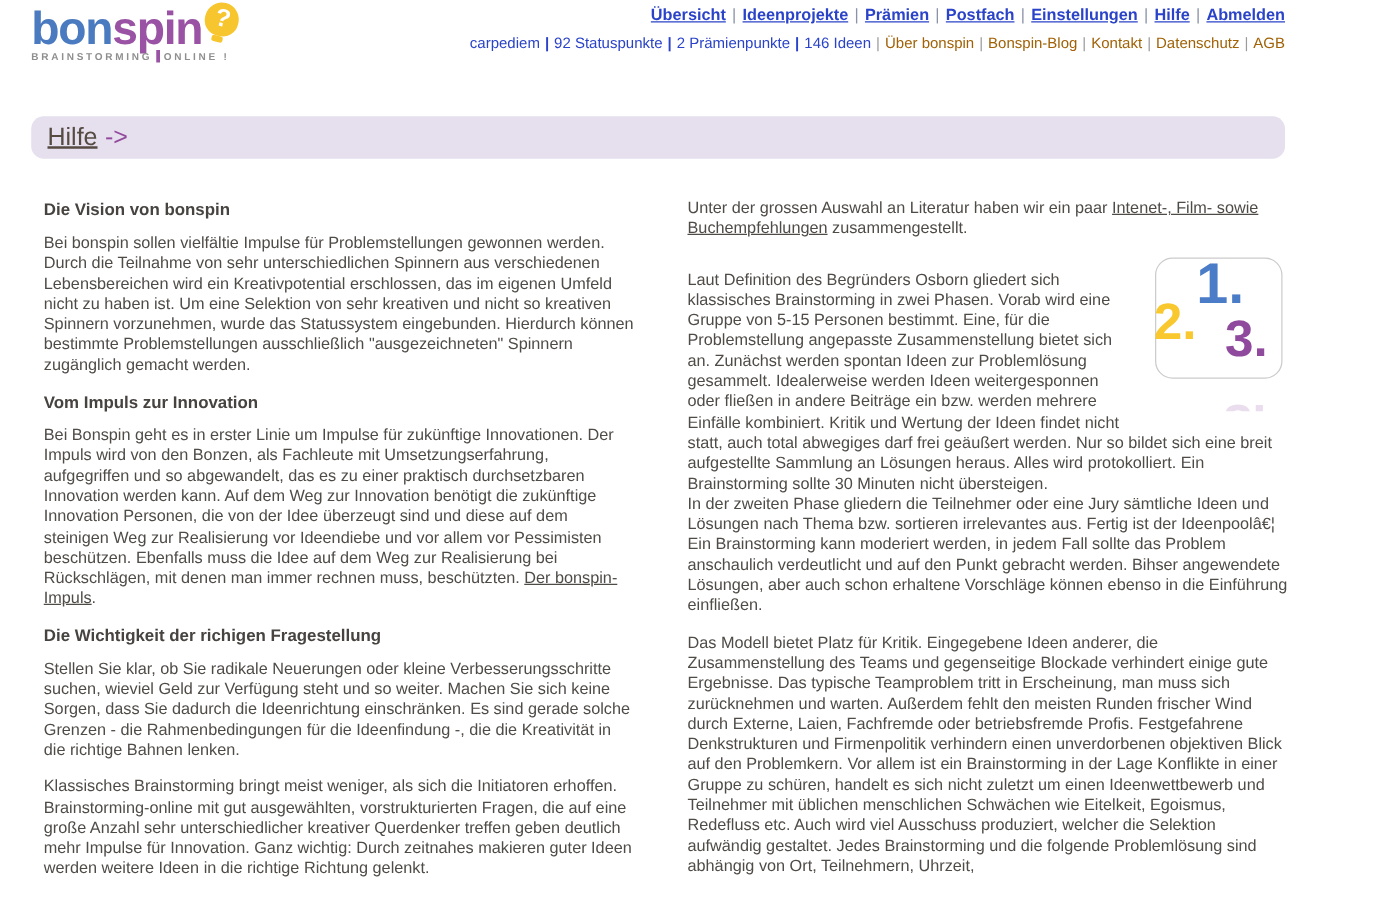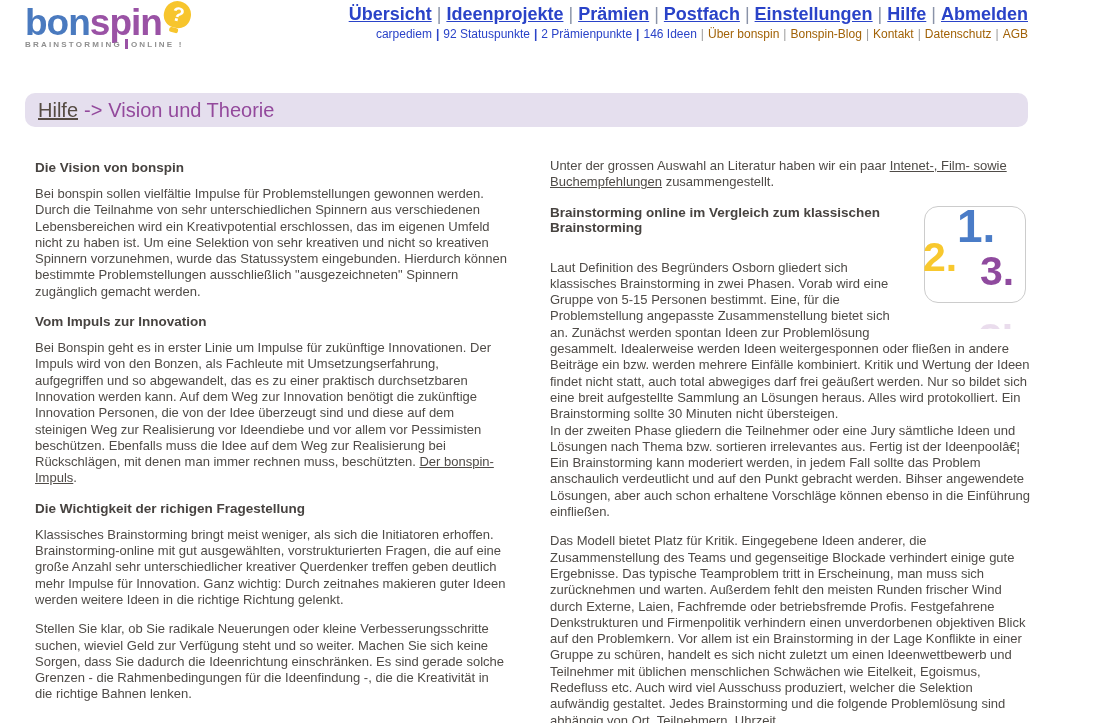--- a/index.html
+++ b/index.html
@@ -22,21 +22,21 @@
     text-align:center; line-height:27px;
     color:#ffffff; font-size:20px; font-weight:bold;
   }
   .bulb::after {
     content:""; position:absolute; left:9px; bottom:-5px;
     width:9px; height:5px; background:#f7c52d; border-radius:2px;
   }
   .tagline { margin-top:-3px; font-size:8px; font-weight:bold; letter-spacing:2.2px; color:#8f8f8f; white-space:nowrap; }
   .tagline-divider { display:inline-block; width:3px; height:10px; background:#9a52a5; margin:0 3px -2px 3px; }
 
-  .topnav { position:absolute; top:4px; right:0; font-size:18px; font-weight:bold; white-space:nowrap; }
+  .topnav { position:absolute; top:4px; right:0; font-size:13px; font-weight:bold; white-space:nowrap; }
   .navlink { color:#2a43c8; text-decoration:underline; cursor:pointer; }
   .navsep  { color:#8a93a8; font-weight:normal; padding:0 5px; }
 
   .userbar { position:absolute; top:27px; right:0; font-size:12px; white-space:nowrap; }
   .acct    { color:#2a43c8; font-weight:normal; }
   .acctsep { color:#2a43c8; font-weight:bold; padding:0 4px; }
   .meta    { color:#a16207; }
   .metasep { color:#9b9b9b; padding:0 4px; }
 
   
@@ -90,55 +90,53 @@
     <a class="navlink">Übersicht</a><span class="navsep">|</span><a class="navlink">Ideenprojekte</a><span class="navsep">|</span><a class="navlink">Prämien</a><span class="navsep">|</span><a class="navlink">Postfach</a><span class="navsep">|</span><a class="navlink">Einstellungen</a><span class="navsep">|</span><a class="navlink">Hilfe</a><span class="navsep">|</span><a class="navlink">Abmelden</a>
   </div>
 
   <div class="userbar">
     <span class="acct">carpediem</span><span class="acctsep">|</span><span class="acct">92 Statuspunkte</span><span class="acctsep">|</span><span class="acct">2 Prämienpunkte</span><span class="acctsep">|</span><span class="acct">146 Ideen</span><span class="metasep">|</span><a class="meta">Über bonspin</a><span class="metasep">|</span><a class="meta">Bonspin-Blog</a><span class="metasep">|</span><a class="meta">Kontakt</a><span class="metasep">|</span><a class="meta">Datenschutz</a><span class="metasep">|</span><a class="meta">AGB</a>
   </div>
 
   <div class="banner">
     <a class="crumb-section">Hilfe</a>
     <span class="crumb-arrow">-&gt;</span>
-    <span class="crumb-page">Vision und Theorie</span>
   </div>
 
   <div class="content">
 
     <div class="col-left">
       <h3>Die Vision von bonspin</h3>
       <p>Bei bonspin sollen vielfältie Impulse für Problemstellungen gewonnen werden. Durch die Teilnahme von sehr unterschiedlichen Spinnern aus verschiedenen Lebensbereichen wird ein Kreativpotential erschlossen, das im eigenen Umfeld nicht zu haben ist. Um eine Selektion von sehr kreativen und nicht so kreativen Spinnern vorzunehmen, wurde das Statussystem eingebunden. Hierdurch können bestimmte Problemstellungen ausschließlich "ausgezeichneten" Spinnern zugänglich gemacht werden.</p>
 
       <h3>Vom Impuls zur Innovation</h3>
       <p><span>Bei Bonspin geht es in erster Linie um Impulse für zukünftige Innovationen. Der Impuls wird von den Bonzen, als Fachleute mit Umsetzungserfahrung, aufgegriffen und so abgewandelt, das es zu einer praktisch durchsetzbaren Innovation werden kann. Auf dem Weg zur Innovation benötigt die zukünftige Innovation Personen, die von der Idee überzeugt sind und diese auf dem steinigen Weg zur Realisierung vor Ideendiebe und vor allem vor Pessimisten beschützen. Ebenfalls muss die Idee auf dem Weg zur Realisierung bei Rückschlägen, mit denen man immer rechnen muss, beschützten. </span><a class="inline-link">Der bonspin-Impuls</a><span>.</span></p>
 
       <h3>Die Wichtigkeit der richigen Fragestellung</h3>
+      <p>Stellen Sie klar, ob Sie radikale Neuerungen oder kleine Verbesserungsschritte suchen, wieviel Geld zur Verfügung steht und so weiter. Machen Sie sich keine Sorgen, dass Sie dadurch die Ideenrichtung einschränken. Es sind gerade solche Grenzen - die Rahmenbedingungen für die Ideenfindung -, die die Kreativität in die richtige Bahnen lenken.</p>
       <p>Klassisches Brainstorming bringt meist weniger, als sich die Initiatoren erhoffen. Brainstorming-online mit gut ausgewählten, vorstrukturierten Fragen, die auf eine große Anzahl sehr unterschiedlicher kreativer Querdenker treffen geben deutlich mehr Impulse für Innovation. Ganz wichtig: Durch zeitnahes makieren guter Ideen werden weitere Ideen in die richtige Richtung gelenkt.</p>
-      <p>Stellen Sie klar, ob Sie radikale Neuerungen oder kleine Verbesserungsschritte suchen, wieviel Geld zur Verfügung steht und so weiter. Machen Sie sich keine Sorgen, dass Sie dadurch die Ideenrichtung einschränken. Es sind gerade solche Grenzen - die Rahmenbedingungen für die Ideenfindung -, die die Kreativität in die richtige Bahnen lenken.</p>
     </div>
 
     <div class="col-right">
       <p><span>Unter der grossen Auswahl an Literatur haben wir ein paar </span><a class="inline-link">Intenet-, Film- sowie Buchempfehlungen</a><span> zusammengestellt.</span></p>
 
       <div class="float-illustration">
         <div class="num-box">
           <span class="num n1">1.</span>
           <span class="num n2">2.</span>
           <span class="num n3">3.</span>
         </div>
         <div class="num-box-reflection">
           <div class="reflect-inner">
 
             <span class="num n3">3.</span>
           </div>
         </div>
       </div>
 
-      <h3>Brainstorming online im Vergleich zum klassischen Brainstorming</h3>
       <p class="pre">Laut Definition des Begründers Osborn gliedert sich klassisches Brainstorming in zwei Phasen. Vorab wird eine Gruppe von 5-15 Personen bestimmt. Eine, für die Problemstellung angepasste Zusammenstellung bietet sich an. Zunächst werden spontan Ideen zur Problemlösung gesammelt. Idealerweise werden Ideen weitergesponnen oder fließen in andere Beiträge ein bzw. werden mehrere Einfälle kombiniert. Kritik und Wertung der Ideen findet nicht statt, auch total abwegiges darf frei geäußert werden. Nur so bildet sich eine breit aufgestellte Sammlung an Lösungen heraus. Alles wird protokolliert. Ein Brainstorming sollte 30 Minuten nicht übersteigen.
 In der zweiten Phase gliedern die Teilnehmer oder eine Jury sämtliche Ideen und Lösungen nach Thema bzw. sortieren irrelevantes aus. Fertig ist der Ideenpoolâ€¦
 Ein Brainstorming kann moderiert werden, in jedem Fall sollte das Problem anschaulich verdeutlicht und auf den Punkt gebracht werden. Bihser angewendete Lösungen, aber auch schon erhaltene Vorschläge können ebenso in die Einführung einfließen.</p>
       <p>Das Modell bietet Platz für Kritik. Eingegebene Ideen anderer, die Zusammenstellung des Teams und gegenseitige Blockade verhindert einige gute Ergebnisse. Das typische Teamproblem tritt in Erscheinung, man muss sich zurücknehmen und warten. Außerdem fehlt den meisten Runden frischer Wind durch Externe, Laien, Fachfremde oder betriebsfremde Profis. Festgefahrene Denkstrukturen und Firmenpolitik verhindern einen unverdorbenen objektiven Blick auf den Problemkern. Vor allem ist ein Brainstorming in der Lage Konflikte in einer Gruppe zu schüren, handelt es sich nicht zuletzt um einen Ideenwettbewerb und Teilnehmer mit üblichen menschlichen Schwächen wie Eitelkeit, Egoismus, Redefluss etc. Auch wird viel Ausschuss produziert, welcher die Selektion aufwändig gestaltet. Jedes Brainstorming und die folgende Problemlösung sind abhängig von Ort, Teilnehmern, Uhrzeit,</p>
     </div>
 
   </div>
 </div>
 
 </body></html>

